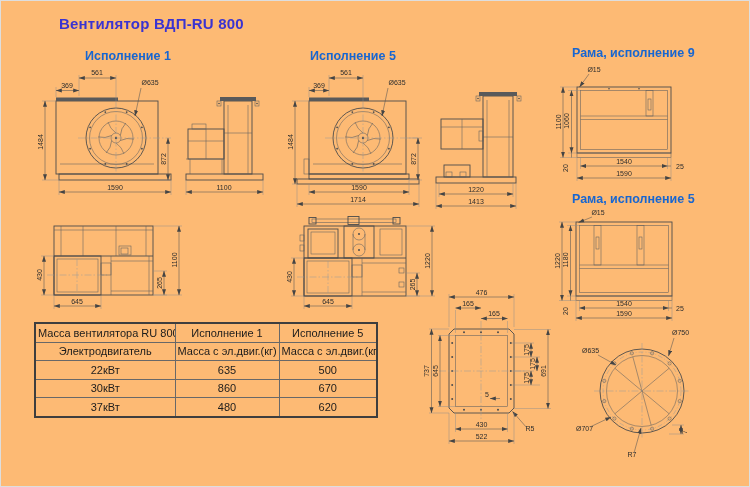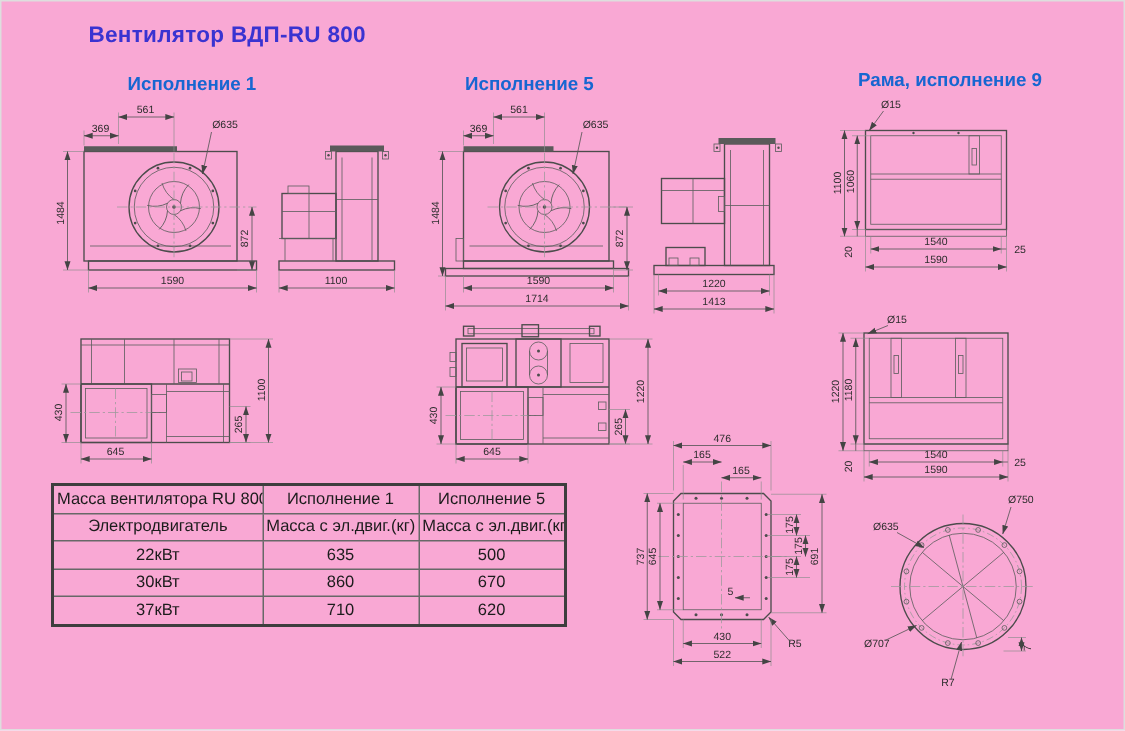--- a/index.html
+++ b/index.html
@@ -1,16 +1,16 @@
 <!DOCTYPE html>
 <html><head>
 <meta charset="utf-8">
 <style>
   html,body{margin:0;padding:0;background:#fff;}
-  .canvas{position:relative;width:750px;height:487px;background:#f9a8d4;border:1px solid #dedede;
+  .canvas{position:relative;width:750px;height:487px;background:#fdba74;border:1px solid #dedede;
           box-sizing:border-box;font-family:"Liberation Sans",sans-serif;overflow:hidden;}
   .title{position:absolute;left:58px;top:14px;font-size:15px;font-weight:bold;color:#3a33d1;letter-spacing:.2px;}
   .sec{position:absolute;font-size:12.5px;font-weight:bold;color:#1766d1;}
   .dwg{position:absolute;}
   .dwg .ln{stroke:#4c4c4c;fill:none;stroke-width:.9;}
   .dwg .thin{stroke:#5f5f5f;fill:none;stroke-width:.55;}
   .dwg .dim{stroke:#555;fill:none;stroke-width:.55;}
   .dwg .ext{stroke:#8d8d8d;fill:none;stroke-width:.45;}
   .dwg .cl{stroke:#9a9a9a;fill:none;stroke-width:.5;stroke-dasharray:7 2 1.5 2;}
   .dwg .bc{stroke:#9a9a9a;fill:none;stroke-width:.5;stroke-dasharray:5 2 1 2;}
@@ -25,20 +25,21 @@
 </style>
 </head>
 <body>
 
 <div class="canvas">
 
   <div class="title">Вентилятор ВДП-RU 800</div>
   <div class="sec" style="left:84px;top:48px">Исполнение 1</div>
   <div class="sec" style="left:309px;top:48px">Исполнение 5</div>
   <div class="sec" style="left:571px;top:45px">Рама, исполнение 9</div>
+  <div class="sec" style="left:571px;top:191px">Рама, исполнение 5</div>
 
   <svg class="dwg" style="left:33px;top:60px" width="240" height="148" viewBox="0 0 240 148">
     <defs>
       <marker id="ar" markerWidth="7" markerHeight="6" refX="5.8" refY="2.5" orient="auto-start-reverse" markerUnits="userSpaceOnUse">
         <path d="M0,0.5L6,2.5L0,4.5z" fill="#444"></path>
       </marker>
     </defs>
     <g>
       <rect class="ln" x="22" y="40" width="102" height="73"></rect>
       <rect class="dk" x="22" y="36.5" width="62" height="3.5"></rect>
@@ -515,19 +516,19 @@
       <td>635</td>
       <td>500</td>
     </tr>
     <tr>
       <td>30кВт</td>
       <td>860</td>
       <td>670</td>
     </tr>
     <tr>
       <td>37кВт</td>
-      <td>710</td>
+      <td>480</td>
       <td>620</td>
     </tr>
   </tbody>
     </table>
 
 </div>
 
 </body></html>

